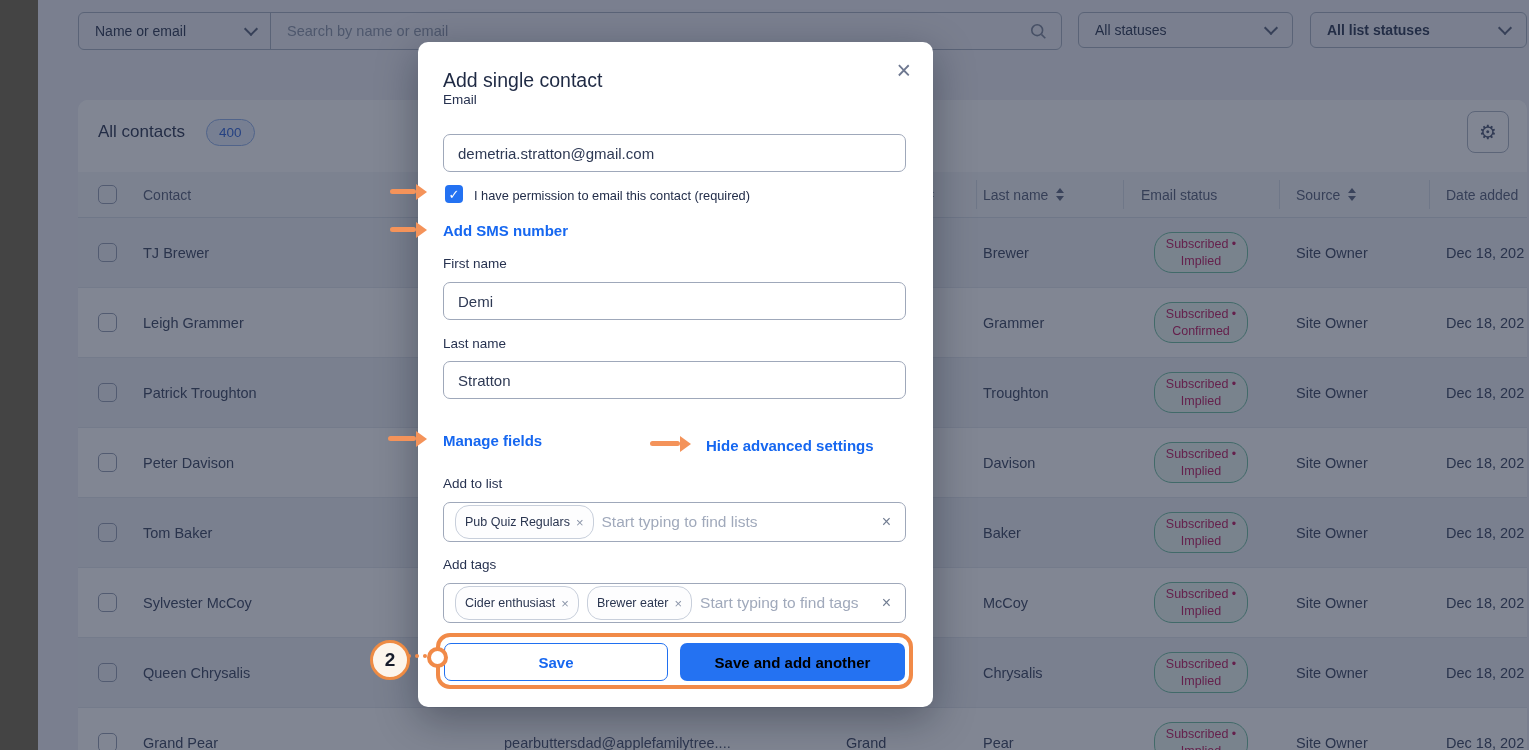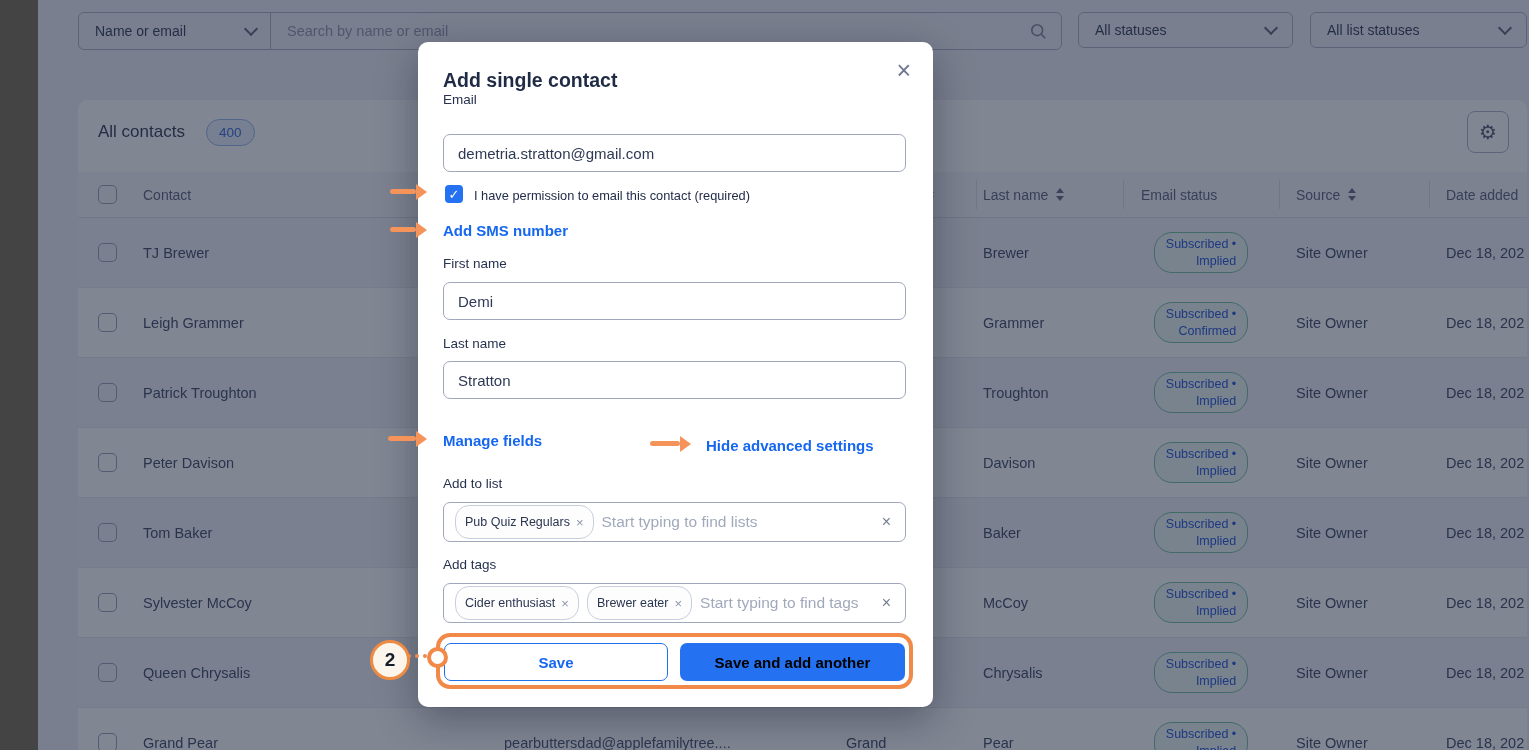--- a/index.html
+++ b/index.html
@@ -15,21 +15,21 @@
   .fieldsel span.lbl, .ddlbl{font-size:14px;color:#2b3550;}
   .chev{width:8px;height:8px;border-right:2px solid #57617a;border-bottom:2px solid #57617a;
         transform:rotate(45deg);margin-top:-4px;flex:0 0 auto;}
   .searchinput{flex:1;height:100%;border:none;outline:none;background:transparent;
                font-size:14.5px;color:#2b3550;padding:0 10px 0 16px;font-family:inherit;}
   .searchinput::placeholder{color:#8b94a8;}
   .sicon{margin-right:14px;flex:0 0 auto;display:flex;}
   .dd{position:absolute;top:12px;height:36px;border:1px solid #a7b0c0;border-radius:6px;
       display:flex;align-items:center;justify-content:space-between;box-sizing:border-box;
       padding:0 16px;cursor:pointer;}
-  .dd1{left:1040px;width:215px;} .dd2{left:1272px;width:217px;}
+  .dd1{left:1040px;width:215px;} .dd2{left:1272px;width:217px;font-weight:bold;}
 
   
   .card{position:absolute;left:40px;top:100px;width:1449px;height:680px;background:#fff;
         border-radius:10px 10px 0 0;overflow:hidden;}
   .cardhead{position:relative;height:72px;background:#fff;}
   .cardtitle{position:absolute;left:20px;top:22px;font-size:17px;font-weight:normal;color:#2b3550;}
   .countbadge{position:absolute;left:128px;top:19px;height:25px;padding:0 12px;border-radius:14px;
               border:1.5px solid #8fb0ea;background:#e9f0fc;color:#2f63d8;font-size:13.5px;
               display:flex;align-items:center;}
   .gearbtn{position:absolute;right:18px;top:11px;width:40px;height:40px;border:1px solid #aab3c2;
@@ -49,30 +49,30 @@
        background:transparent;cursor:pointer;flex:0 0 auto;}
 
   .trow{position:relative;height:69px;border-bottom:1px solid #e2e6ed;}
   .trow.odd{background:#eff1f6;} .trow.even{background:#fff;}
   .cell{position:absolute;top:0;height:69px;display:flex;align-items:center;
         font-size:14.5px;color:#39445f;white-space:nowrap;}
   .c-check{left:20px;} .c-name{left:65px;cursor:pointer;} .c-email{left:426px;color:#424d68;}
   .c-first{left:768px;} .c-last{left:905px;}
   .c-status{left:1045px;width:156px;justify-content:center;}
   .c-source{left:1218px;} .c-date{left:1368px;}
-  .pill{border:1px solid #6dbf9f;background:#ecf8f2;color:#1d4ed8;border-radius:18px;
-        padding:3px 11px;font-size:12.5px;line-height:1.3;text-align:right;}
+  .pill{border:1px solid #6dbf9f;background:#ecf8f2;color:#be185d;border-radius:18px;
+        padding:3px 11px;font-size:12.5px;line-height:1.3;text-align:center;}
 
   
   .overlay{position:absolute;inset:0;background:rgba(30,40,62,0.56);z-index:20;}
 
   
   .modal{position:absolute;left:380px;top:42px;width:515px;height:665px;background:#fff;
          border-radius:10px;z-index:30;box-shadow:0 12px 40px rgba(10,15,30,.35);}
-  .m-title{position:absolute;left:25px;top:27px;font-size:19.5px;font-weight:bold;color:#1f2a44;}
+  .m-title{position:absolute;left:25px;top:27px;font-size:19.5px;font-weight:normal;color:#1f2a44;}
   .m-close{position:absolute;right:22px;top:16px;font-size:25px;color:#6e7890;cursor:pointer;line-height:1;}
   .m-label{position:absolute;left:25px;font-size:13.5px;color:#273250;}
   .m-input{position:absolute;left:25px;width:463px;height:38px;border:1px solid #9fa8ba;border-radius:7px;
            box-sizing:border-box;font-size:15px;color:#2e3954;padding:0 14px;font-family:inherit;outline:none;background:#fff;}
   .m-check{position:absolute;left:27px;top:143px;width:18px;height:18px;background:#2472f2;border-radius:4px;
            display:flex;align-items:center;justify-content:center;cursor:pointer;}
   .m-check span{color:#fff;font-size:13px;line-height:1;}
   .m-checklabel{position:absolute;left:56px;top:146px;font-size:12.8px;color:#222d49;}
   .m-link{position:absolute;font-size:15px;font-weight:bold;color:#1667f0;cursor:pointer;}
   .mselect{position:absolute;left:25px;width:463px;height:40px;border:1px solid #9fa8ba;border-radius:7px;

